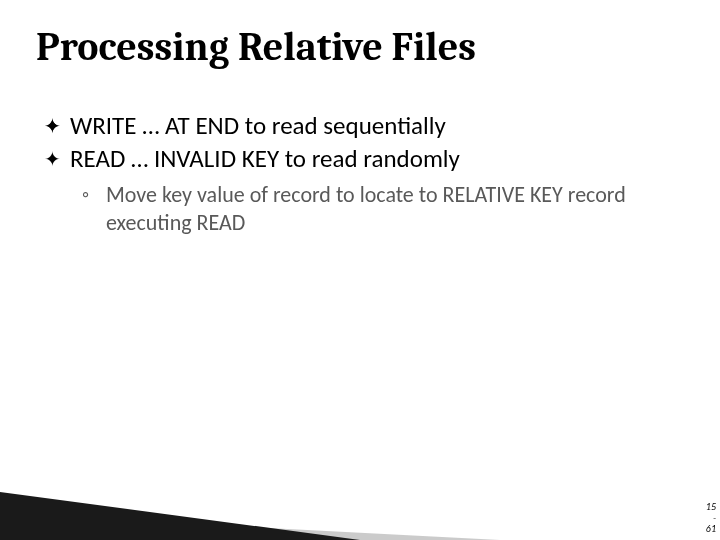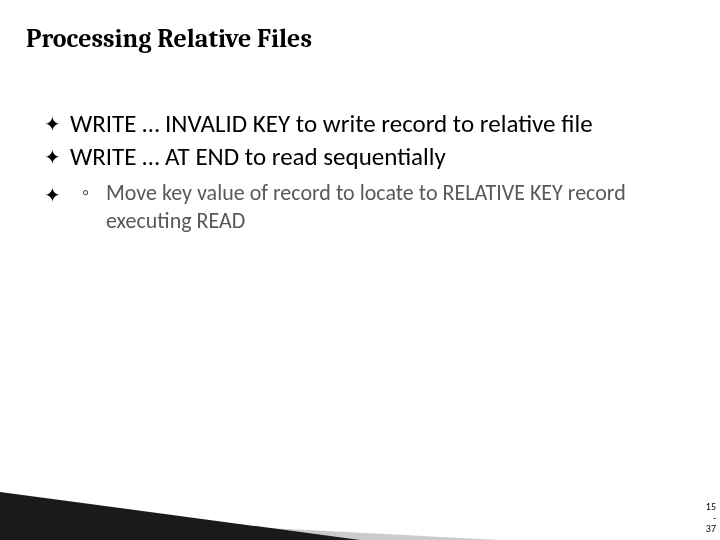--- a/index.html
+++ b/index.html
@@ -15,22 +15,22 @@
   }
   .slide {
     width: 720px;
     height: 540px;
     position: relative;
     box-sizing: border-box;
   }
   .title {
     position: absolute;
     top: 24px;
-    left: 26px;
-    font-size: 26px;
+    left: 36px;
+    font-size: 40px;
     font-weight: 700;
     letter-spacing: 0px;
     font-family: "Cambria", "Georgia", serif;
     white-space: nowrap;
   }
   .body {
     position: absolute;
     top: 108px;
     left: 40px;
     right: 40px;
@@ -90,20 +90,21 @@
     color: #595959;
   }
   .pagenum {
     position: absolute;
     right: 4px;
     bottom: 6px;
     text-align: right;
     font-size: 10px;
     line-height: 1.1;
     color: #000;
+    font-style: italic;
   }
   
   .wedge-dark {
     position: absolute;
     left: 0;
     bottom: 0;
     width: 0;
     height: 0;
     border-bottom: 48px solid #1a1a1a;
     border-right: 360px solid transparent;
@@ -122,40 +123,40 @@
 <body>
 
 <div class="slide">
 
   <div class="title">Processing Relative Files</div>
 
   <div class="body">
     <ul class="main">
       <li>
         <span class="mb">✦</span>
-        <span>WRITE … INVALID KEY to write record to relative file</span>
       </li>
       <li>
         <span class="mb">✦</span>
         <span>WRITE … AT END to read sequentially</span>
       </li>
       <li>
         <span class="mb">✦</span>
+        <span>READ … INVALID KEY to read randomly</span>
         <ul class="sub">
           <li>
             <span class="sb">◦</span>
             <span>Move key value of record to locate to RELATIVE KEY record executing READ</span>
           </li>
         </ul>
       </li>
     </ul>
   </div>
 
   <div class="wedge-light"></div>
   <div class="wedge-dark"></div>
 
   <div class="pagenum">
     <span>15</span><br>
     <span>-</span><br>
-    <span>37</span>
+    <span>61</span>
   </div>
 
 </div>
 
 </body></html>

